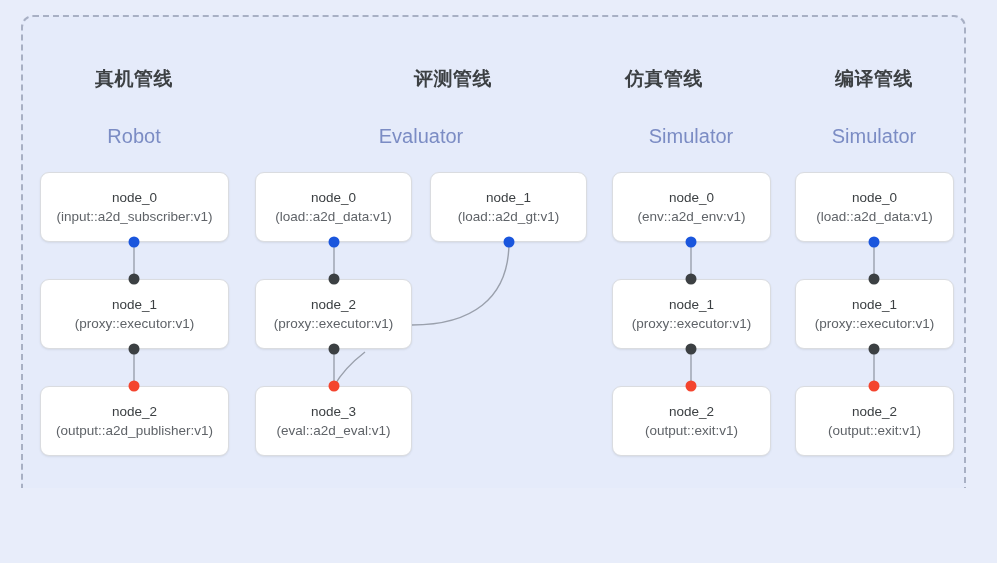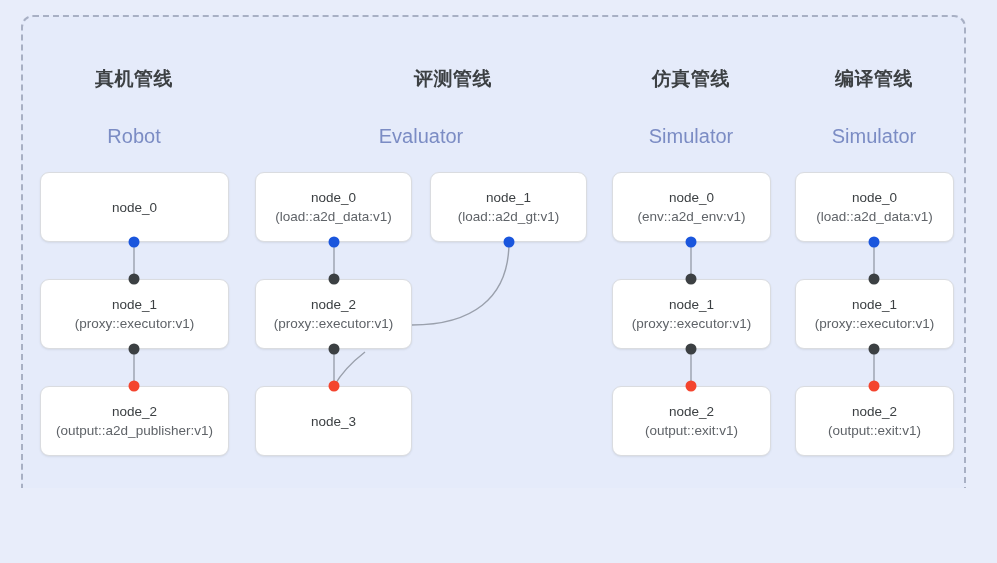--- a/index.html
+++ b/index.html
@@ -111,29 +111,30 @@
       <path d="M691,349 L691,386" fill="none" stroke="#9aa0ac" stroke-width="1.4"></path>
       <path d="M874,242 L874,279" fill="none" stroke="#9aa0ac" stroke-width="1.4"></path>
       <path d="M874,349 L874,386" fill="none" stroke="#9aa0ac" stroke-width="1.4"></path>
     </svg>
 
   <div id="titles-layer">
       <div class="col-title-cn" style="left: 134px; top: 66px;">真机管线</div>
       <div class="col-title-en" style="left: 134px; top: 125px;">Robot</div>
       <div class="col-title-cn" style="left: 421px; top: 66px; margin-left: 32px;">评测管线</div>
       <div class="col-title-en" style="left: 421px; top: 125px;">Evaluator</div>
-      <div class="col-title-cn" style="left: 691px; top: 66px;">仿真管线</div>
+      <div class="col-title-cn" style="left: 664px; top: 66px;">仿真管线</div>
       <div class="col-title-en" style="left: 691px; top: 125px;">Simulator</div>
       <div class="col-title-cn" style="left: 874px; top: 66px;">编译管线</div>
       <div class="col-title-en" style="left: 874px; top: 125px;">Simulator</div>
     </div>
 
   <div id="nodes-layer">
       <div class="node" style="left: 40px; top: 172px; width: 189px; height: 70px;">
         <div class="node-title">node_0</div>
+        <div class="node-sub">(input::a2d_subscriber:v1)</div>
       </div>
       <div class="node" style="left: 40px; top: 279px; width: 189px; height: 70px;">
         <div class="node-title">node_1</div>
         <div class="node-sub">(proxy::executor:v1)</div>
       </div>
       <div class="node" style="left: 40px; top: 386px; width: 189px; height: 70px;">
         <div class="node-title">node_2</div>
         <div class="node-sub">(output::a2d_publisher:v1)</div>
       </div>
       <div class="node" style="left: 255px; top: 172px; width: 157px; height: 70px;">
@@ -143,20 +144,21 @@
       <div class="node" style="left: 430px; top: 172px; width: 157px; height: 70px;">
         <div class="node-title">node_1</div>
         <div class="node-sub">(load::a2d_gt:v1)</div>
       </div>
       <div class="node" style="left: 255px; top: 279px; width: 157px; height: 70px;">
         <div class="node-title">node_2</div>
         <div class="node-sub">(proxy::executor:v1)</div>
       </div>
       <div class="node" style="left: 255px; top: 386px; width: 157px; height: 70px;">
         <div class="node-title">node_3</div>
+        <div class="node-sub">(eval::a2d_eval:v1)</div>
       </div>
       <div class="node" style="left: 612px; top: 172px; width: 159px; height: 70px;">
         <div class="node-title">node_0</div>
         <div class="node-sub">(env::a2d_env:v1)</div>
       </div>
       <div class="node" style="left: 612px; top: 279px; width: 159px; height: 70px;">
         <div class="node-title">node_1</div>
         <div class="node-sub">(proxy::executor:v1)</div>
       </div>
       <div class="node" style="left: 612px; top: 386px; width: 159px; height: 70px;">

